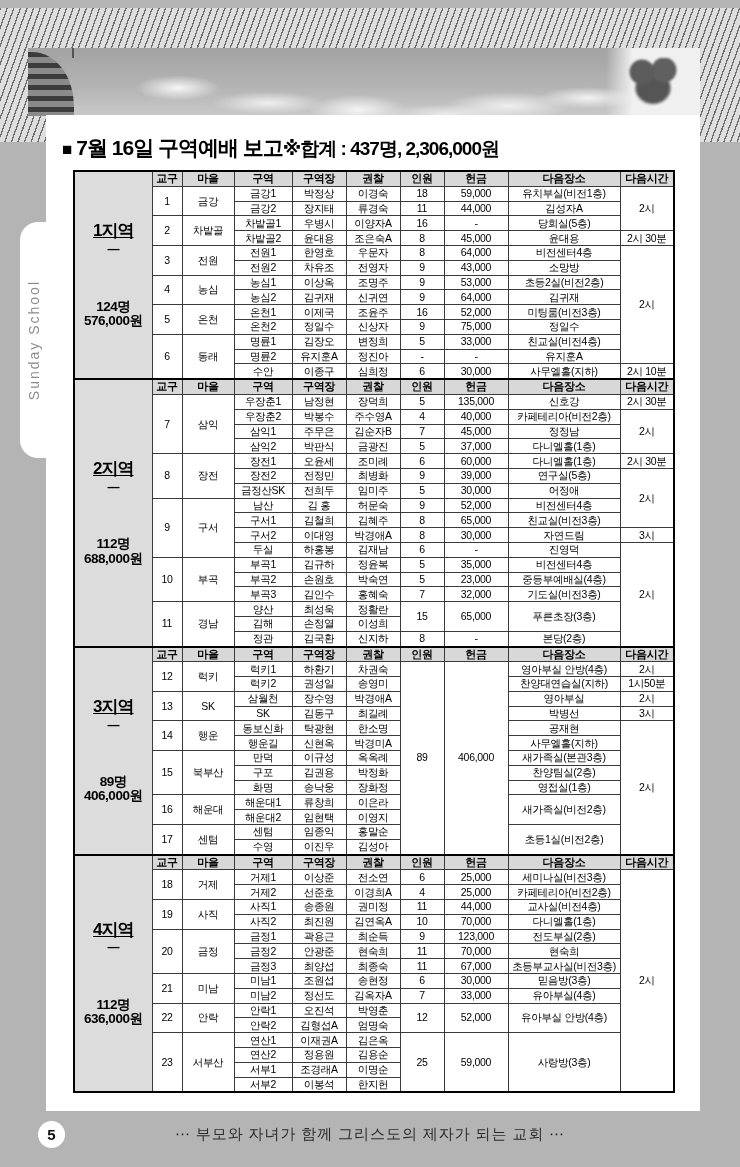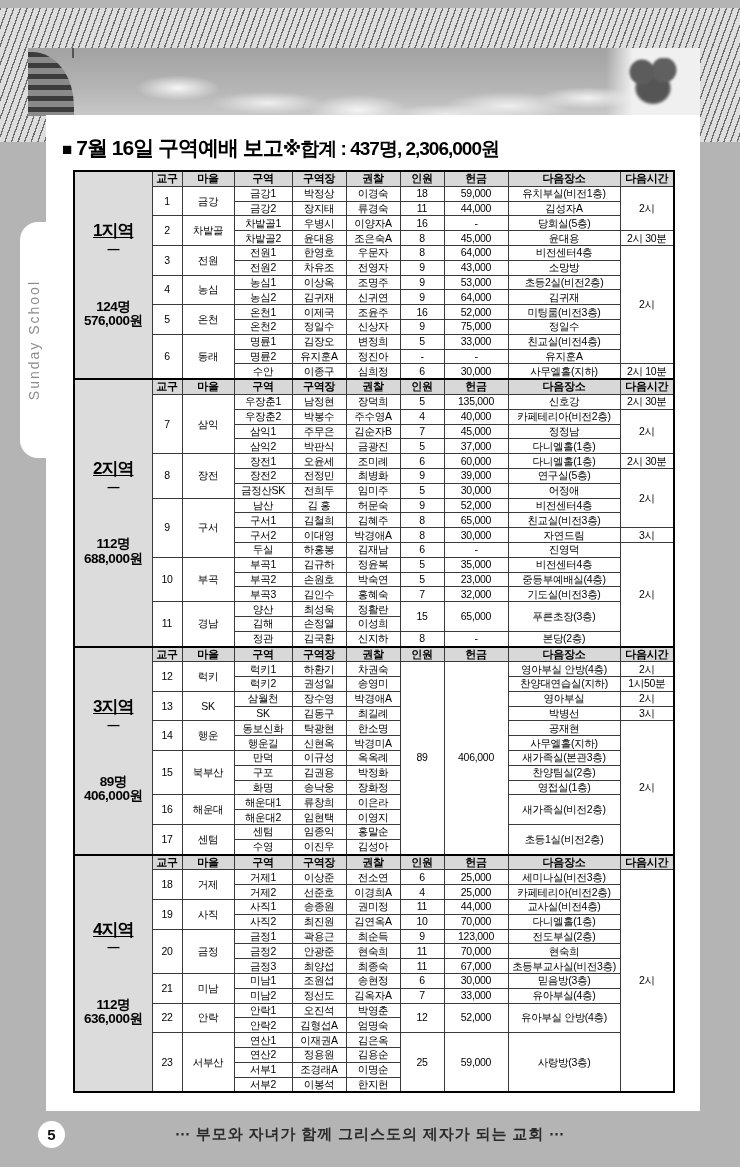--- a/index.html
+++ b/index.html
@@ -77,21 +77,20 @@
   .region-amount{font-size:13.5px;font-weight:bold;letter-spacing:-0.5px;}
   
   .page-num{
     position:absolute;left:38px;top:1121px;width:27px;height:27px;background:#fff;
     border-radius:50%;text-align:center;line-height:27px;font-size:15px;font-weight:bold;color:#111;
   }
   .footer-text{
     position:absolute;left:0;top:1125px;width:740px;text-align:center;
     font-size:15px;color:#2a2a2a;letter-spacing:1px;
     font-family:"Liberation Serif","DejaVu Serif",serif;
-    font-weight:bold;
   }
 </style>
 </head>
 <body>
 
 <div class="hatch"></div>
 <div class="photo">
   <div class="tower">
       <div class="mast"></div>
     </div>

